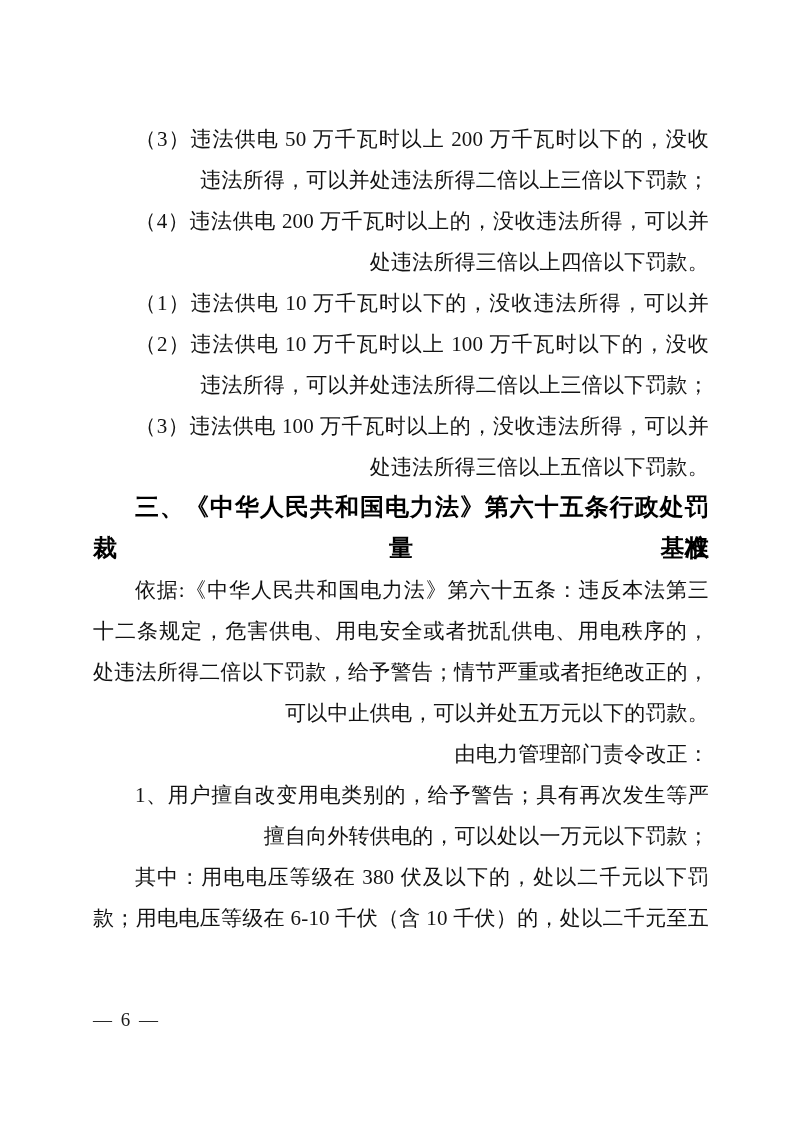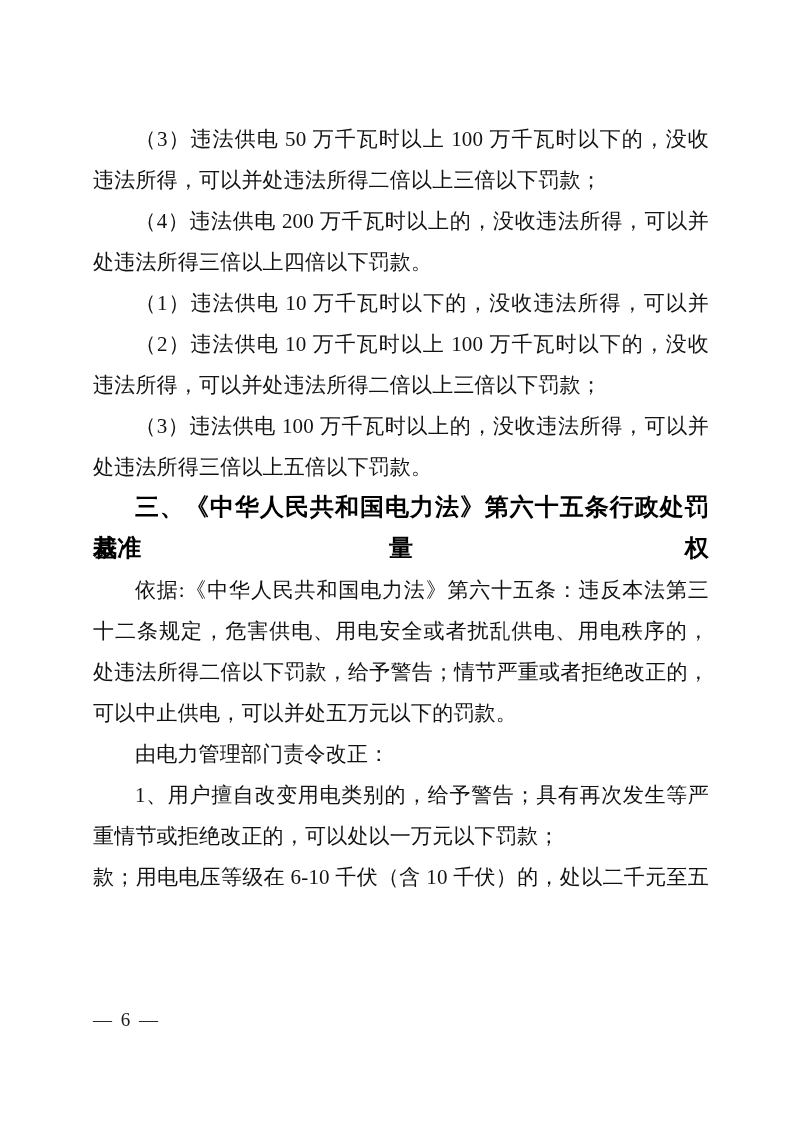--- a/index.html
+++ b/index.html
@@ -27,21 +27,21 @@
     left: 93px;
     top: 119px;
     width: 616px;
   }
   .line {
     height: 41px;
     line-height: 41px;
     font-size: 21px;
     letter-spacing: 0.2px;
     white-space: nowrap;
-    text-align: left;
+    text-align: right;
   }
   .line.indent {
     text-indent: 42px;
   }
   .line.fill {
     white-space: normal;
     text-align: justify;
     text-align-last: justify;
     text-justify: inter-ideograph;
   }
@@ -62,36 +62,37 @@
     color: #1a1a1a;
   }
 </style>
 </head>
 <body>
 
 <div class="page">
 
   <div class="doc-body">
 
-  <div class="line indent fill">（3）违法供电 50 万千瓦时以上 100 万千瓦时以下的，没收</div>
+  <div class="line indent fill">（3）违法供电 50 万千瓦时以上 200 万千瓦时以下的，没收</div>
       <div class="line">违法所得，可以并处违法所得二倍以上三倍以下罚款；</div>
       <div class="line indent fill">（4）违法供电 200 万千瓦时以上的，没收违法所得，可以并</div>
       <div class="line">处违法所得三倍以上四倍以下罚款。</div>
       <div class="line indent fill">（1）违法供电 10 万千瓦时以下的，没收违法所得，可以并</div>
       <div class="line indent fill">（2）违法供电 10 万千瓦时以上 100 万千瓦时以下的，没收</div>
       <div class="line">违法所得，可以并处违法所得二倍以上三倍以下罚款；</div>
       <div class="line indent fill">（3）违法供电 100 万千瓦时以上的，没收违法所得，可以并</div>
       <div class="line">处违法所得三倍以上五倍以下罚款。</div>
       <div class="line indent fill bold">三、《中华人民共和国电力法》第六十五条行政处罚裁量权</div>
       <div class="line bold">基准</div>
       <div class="line indent fill">依据:《中华人民共和国电力法》第六十五条：违反本法第三</div>
       <div class="line fill">十二条规定，危害供电、用电安全或者扰乱供电、用电秩序的，</div>
       <div class="line fill">处违法所得二倍以下罚款，给予警告；情节严重或者拒绝改正的，</div>
       <div class="line">可以中止供电，可以并处五万元以下的罚款。</div>
       <div class="line indent">由电力管理部门责令改正：</div>
       <div class="line indent fill">1、用户擅自改变用电类别的，给予警告；具有再次发生等严</div>
-      <div class="line">重情节或拒绝改正的，可以处以一万元以下罚款；</div>
+      <div class="line">擅自向外转供电的，可以处以一万元以下罚款；</div>
+      <div class="line indent fill">其中：用电电压等级在 380 伏及以下的，处以二千元以下罚</div>
       <div class="line fill">款；用电电压等级在 6-10 千伏（含 10 千伏）的，处以二千元至五</div>
     </div>
 
   <div class="footer">— 6 —</div>
 
 </div>
 
 </body></html>

